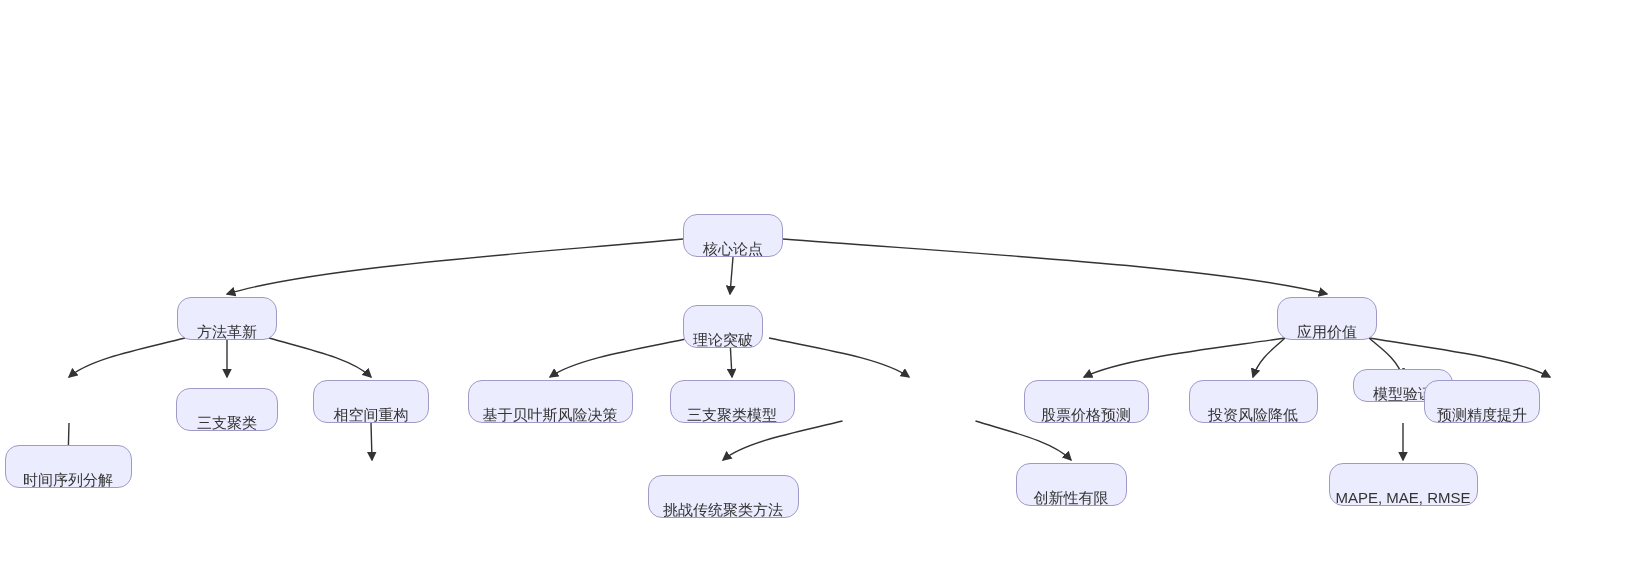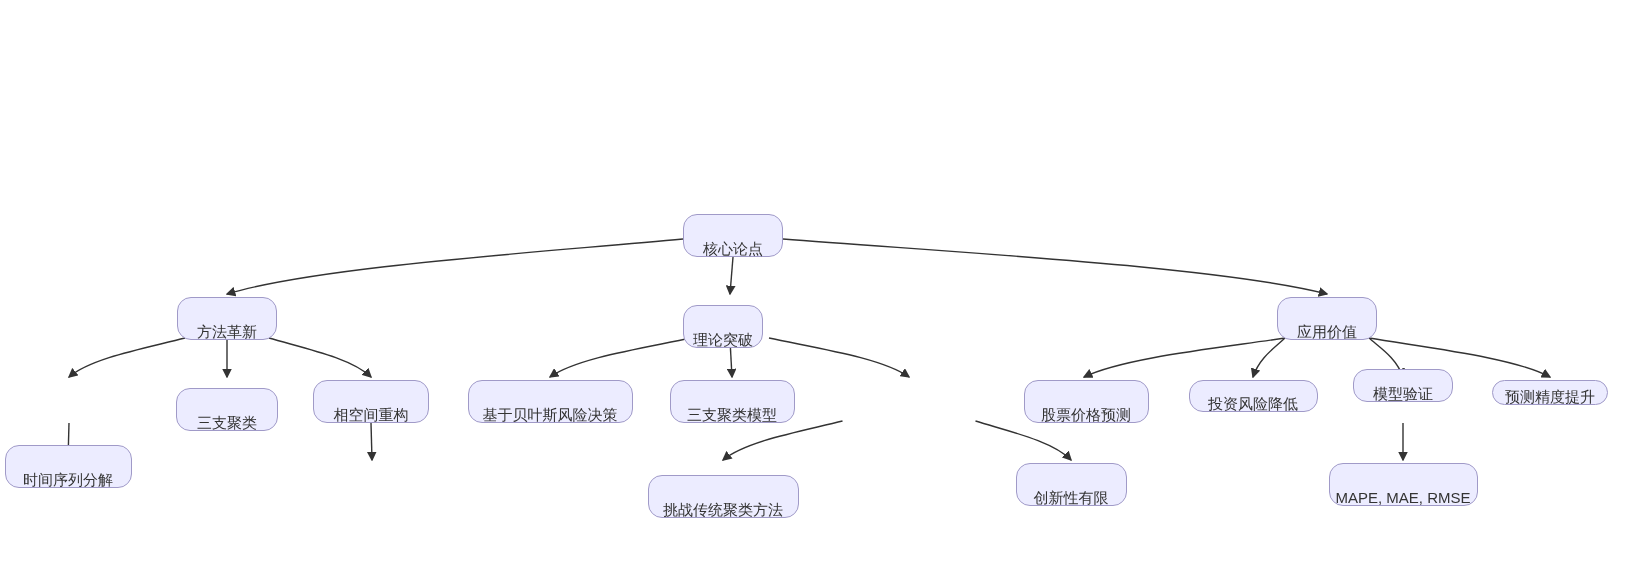--- a/index.html
+++ b/index.html
@@ -104,27 +104,27 @@
       </div>
       <div class="node" style="left: 467.5px; top: 380px; width: 165px; height: 43px;">
         <span class="node-label">基于贝叶斯风险决策</span>
       </div>
       <div class="node" style="left: 669.5px; top: 380px; width: 125px; height: 43px;">
         <span class="node-label">三支聚类模型</span>
       </div>
       <div class="node" style="left: 1023.5px; top: 380px; width: 125px; height: 43px;">
         <span class="node-label">股票价格预测</span>
       </div>
-      <div class="node" style="left: 1188.5px; top: 380px; width: 129px; height: 32px;">
+      <div class="node" style="left: 1188.5px; top: 380px; width: 129px; height: 43px;">
         <span class="node-label">投资风险降低</span>
       </div>
       <div class="node" style="left: 1353px; top: 369px; width: 100px; height: 33px;">
         <span class="node-label">模型验证</span>
       </div>
-      <div class="node" style="left: 1492px; top: 380px; width: 116px; height: 25px;">
+      <div class="node" style="left: 1424px; top: 380px; width: 116px; height: 43px;">
         <span class="node-label">预测精度提升</span>
       </div>
       <div class="node" style="left: 4.5px; top: 445px; width: 127px; height: 43px;">
         <span class="node-label">时间序列分解</span>
       </div>
       <div class="node" style="left: 647.5px; top: 463px; width: 151px; height: 43px; margin-top: 12px;">
         <span class="node-label">挑战传统聚类方法</span>
       </div>
       <div class="node" style="left: 1015.5px; top: 463px; width: 111px; height: 43px;">
         <span class="node-label">创新性有限</span>

